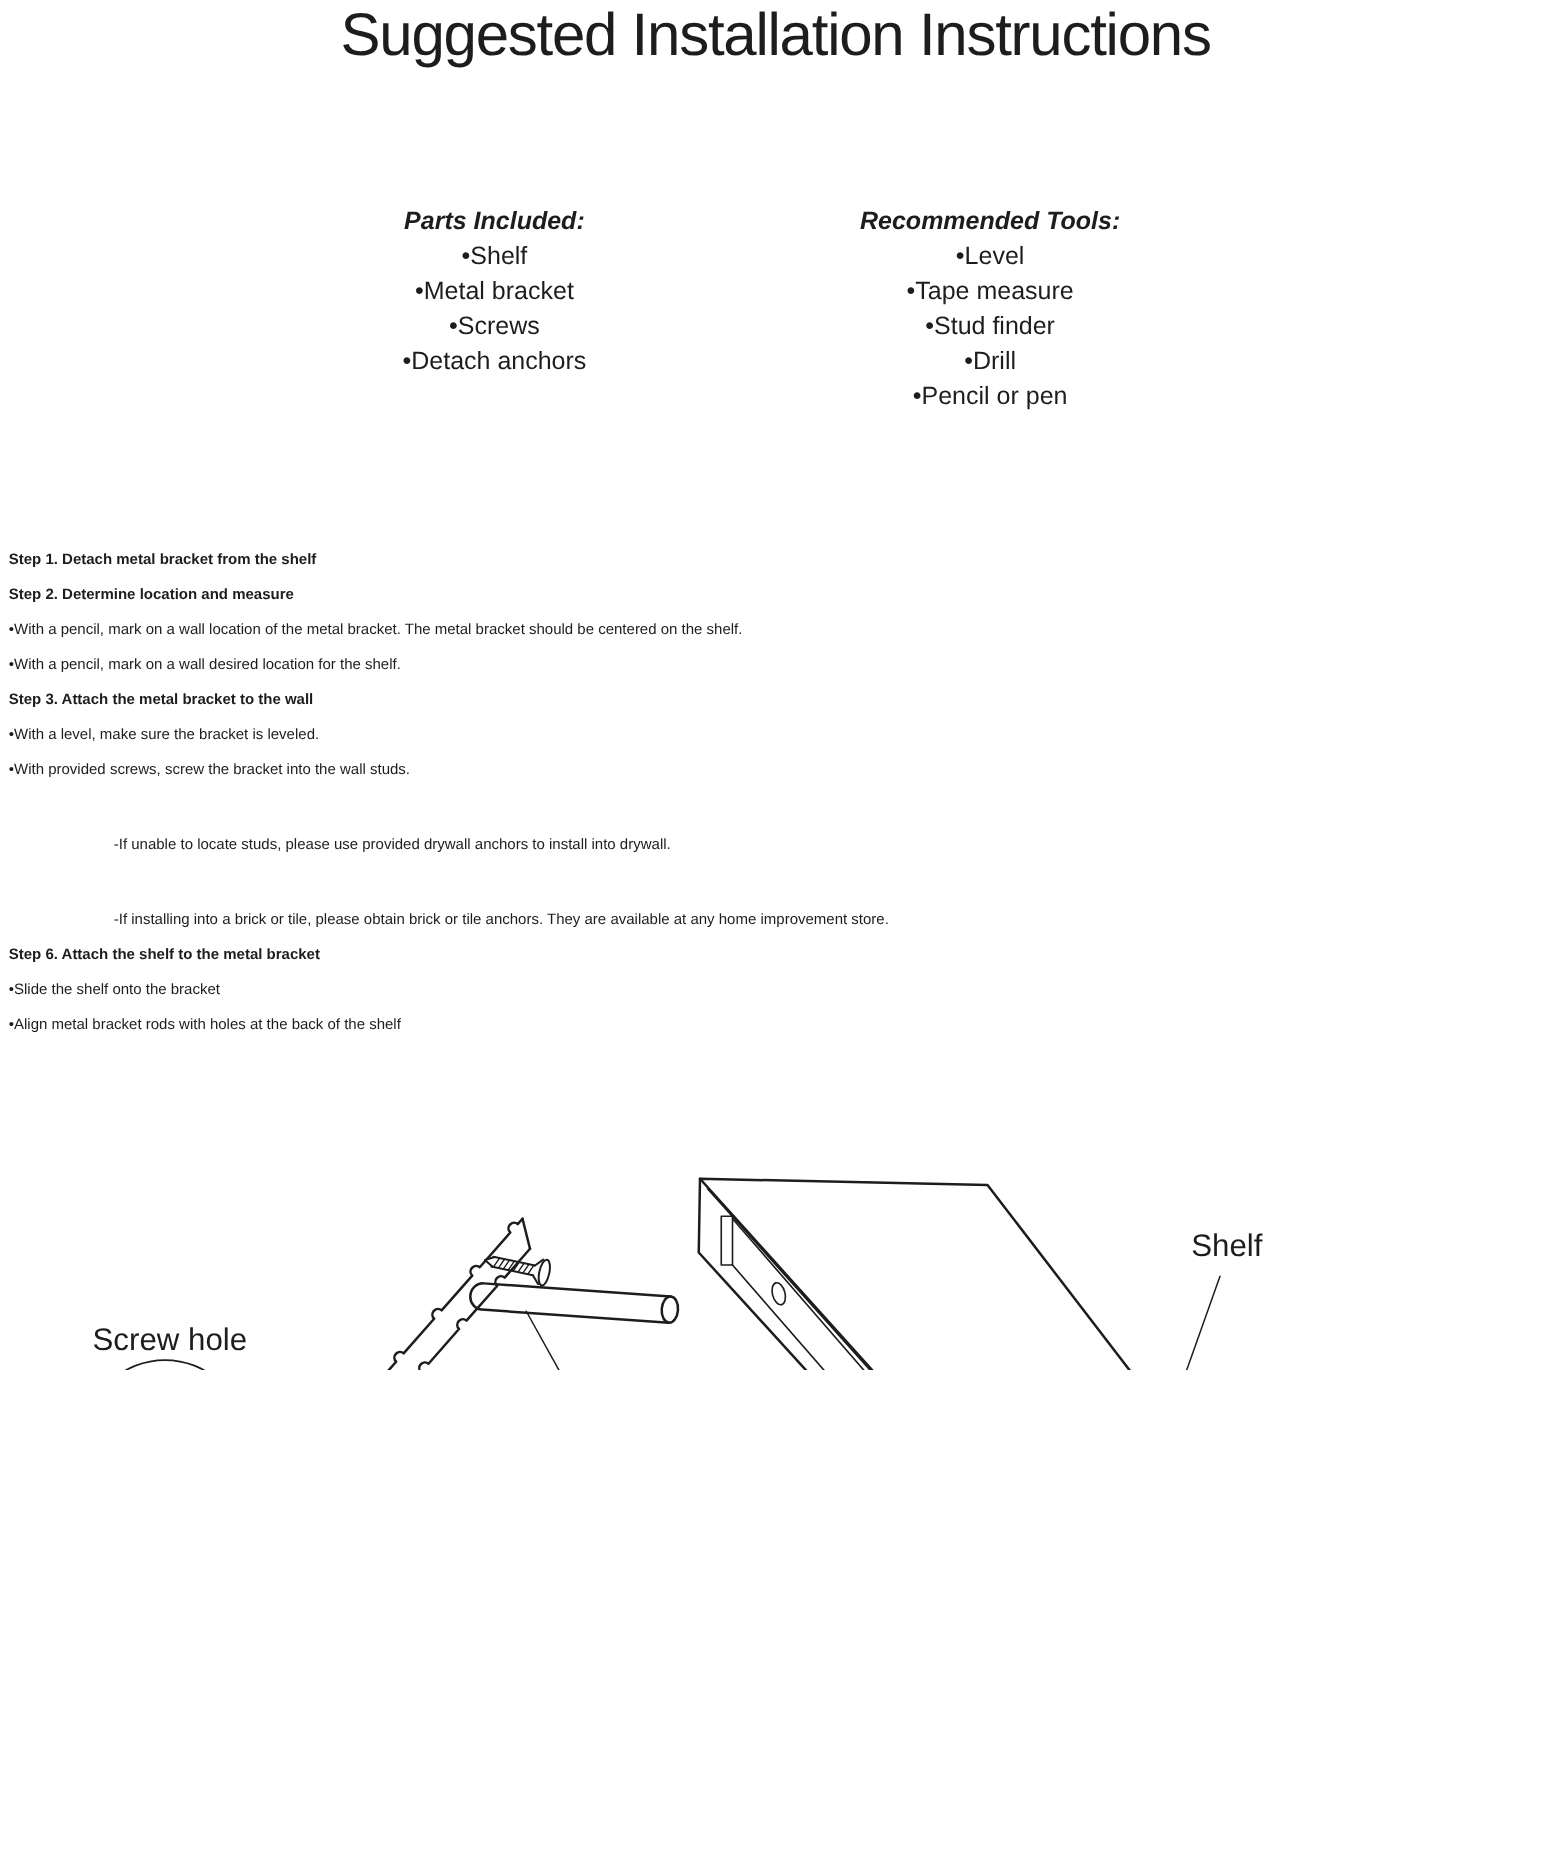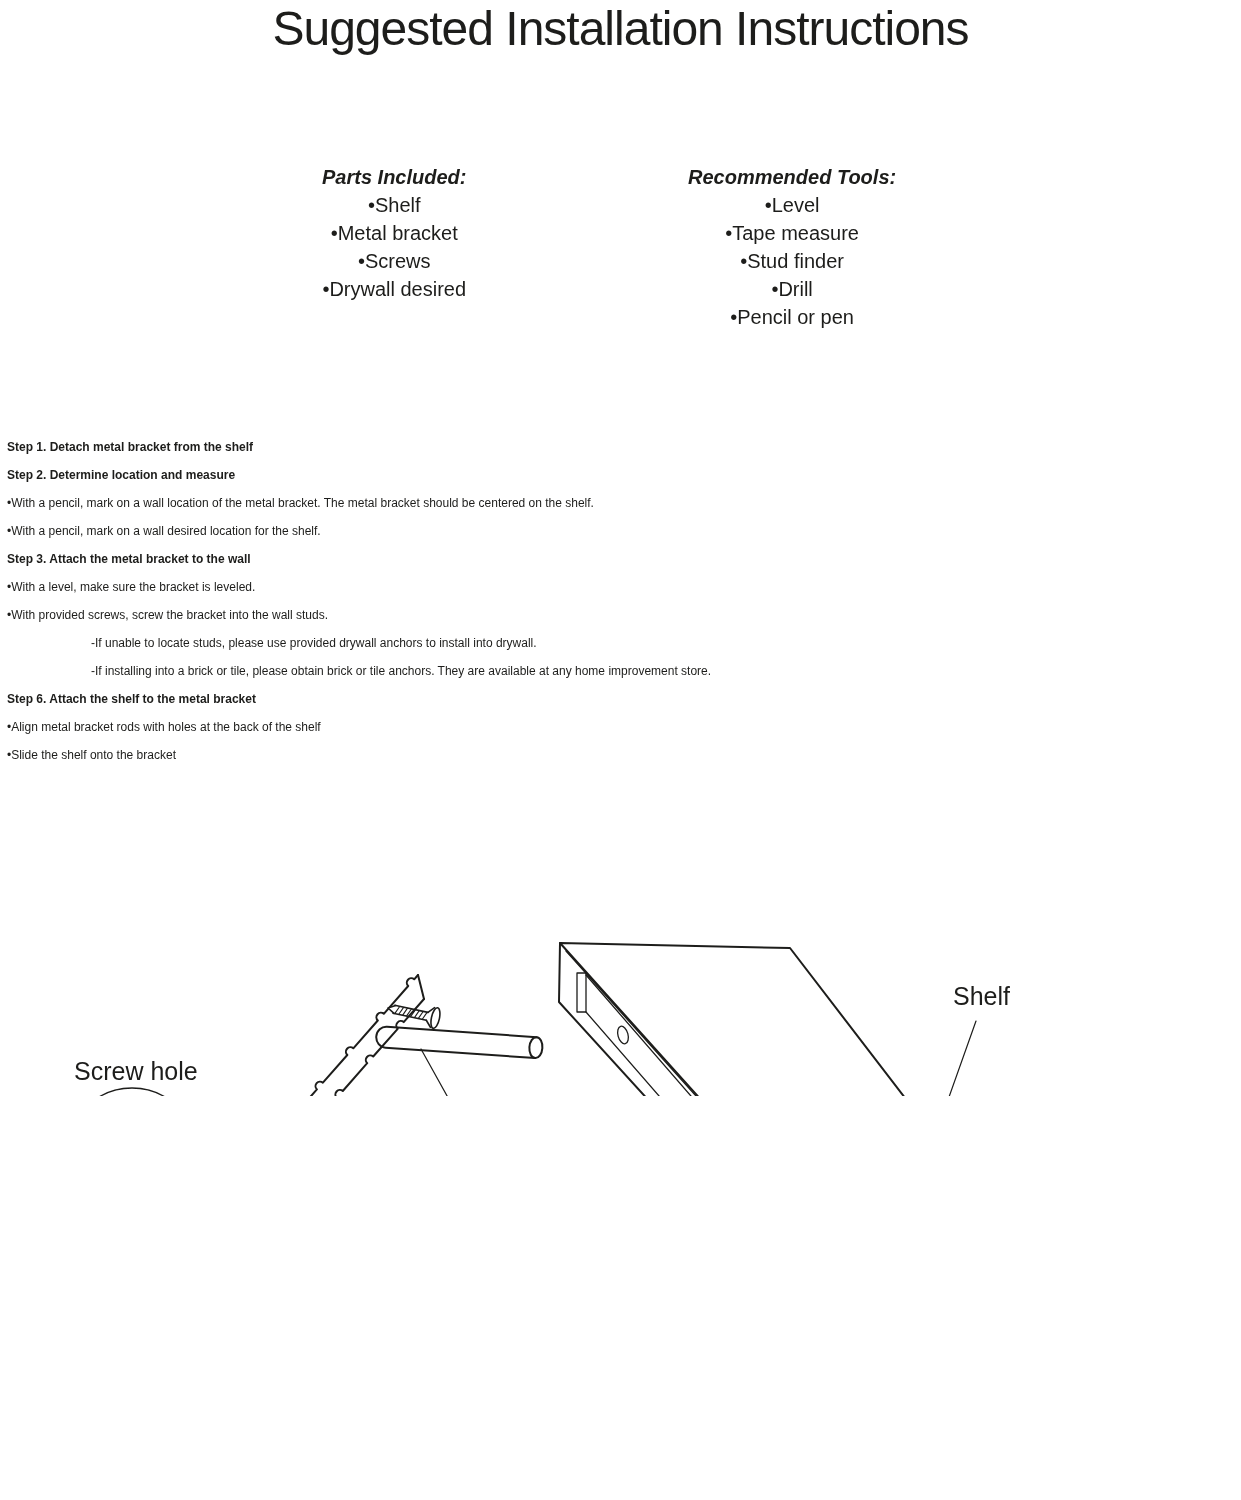--- a/index.html
+++ b/index.html
@@ -9,38 +9,38 @@
   .title{position:absolute;top:0px;left:0;width:100%;text-align:center;
          font-size:48px;font-weight:400;letter-spacing:-1px;line-height:58px;margin:0;}
   .lists{position:absolute;top:163px;left:0;width:100%;font-size:20px;line-height:28px;}
   .col{position:absolute;top:0;text-align:center;}
   .col.parts{left:322px;}
   .col.tools{left:688px;}
   .list-heading{font-weight:bold;font-style:italic;}
   .steps{position:absolute;top:433px;left:7px;width:1230px;font-size:12px;line-height:28px;}
   .step-line{white-space:nowrap;}
   .step-line.h{font-weight:bold;}
-  .step-line.s{padding-left:84px;}
+  .step-line.s{padding-left:84px;margin-top:32px;}
   svg text{font-family:"Liberation Sans",sans-serif;font-size:25px;fill:#1d1d1b;}
   .diagram{position:absolute;left:0;top:895px;}
 </style>
 </head>
 <body>
 
 <div class="page">
 
   <h1 class="title">Suggested Installation Instructions</h1>
 
   <div class="lists">
     <div class="col parts">
       <div class="list-heading">Parts Included:</div>
       <div>•Shelf</div>
       <div>•Metal bracket</div>
       <div>•Screws</div>
-      <div>•Drywall desired</div>
+      <div>•Detach anchors</div>
     </div>
     <div class="col tools">
       <div class="list-heading">Recommended Tools:</div>
       <div>•Level</div>
       <div>•Tape measure</div>
       <div>•Stud finder</div>
       <div>•Drill</div>
       <div>•Pencil or pen</div>
     </div>
   </div>
@@ -49,22 +49,22 @@
     <div class="step-line h">Step 1. Detach metal bracket from the shelf</div>
     <div class="step-line h">Step 2. Determine location and measure</div>
     <div class="step-line">•With a pencil, mark on a wall location of the metal bracket. The metal bracket should be centered on the shelf.</div>
     <div class="step-line">•With a pencil, mark on a wall desired location for the shelf.</div>
     <div class="step-line h">Step 3. Attach the metal bracket to the wall</div>
     <div class="step-line">•With a level, make sure the bracket is leveled.</div>
     <div class="step-line">•With provided screws, screw the bracket into the wall studs.</div>
     <div class="step-line s">-If unable to locate studs, please use provided drywall anchors to install into drywall.</div>
     <div class="step-line s">-If installing into a brick or tile, please obtain brick or tile anchors. They are available at any home improvement store.</div>
     <div class="step-line h">Step 6. Attach the shelf to the metal bracket</div>
+    <div class="step-line">•Slide the shelf onto the bracket</div>
     <div class="step-line">•Align metal bracket rods with holes at the back of the shelf</div>
-    <div class="step-line">•Slide the shelf onto the bracket</div>
   </div>
 
   <svg class="diagram" width="1241" height="605" viewBox="0 895 1241 605" fill="none" stroke="#1d1d1b" stroke-width="2" stroke-linejoin="round" stroke-linecap="round">
 
     <defs>
       <g id="screw-shape" fill="#ffffff" stroke-width="1.6">
         <path d="M 7,-4 L 0,0 L 7,4"></path>
         <path d="M 6,-4 H 40 M 6,4 H 40"></path>
         <path stroke-width="1.1" d="M 11,-3.6 L 8,3.6 M 15,-3.6 L 12,3.6 M 19,-3.6 L 16,3.6 M 23,-3.6 L 20,3.6 M 27,-3.6 L 24,3.6 M 31,-3.6 L 28,3.6 M 35,-3.6 L 32,3.6 M 39,-3.6 L 36,3.6"></path>
         <path d="M 40,-4 L 45.5,-10 M 40,4 L 45.5,10"></path>

